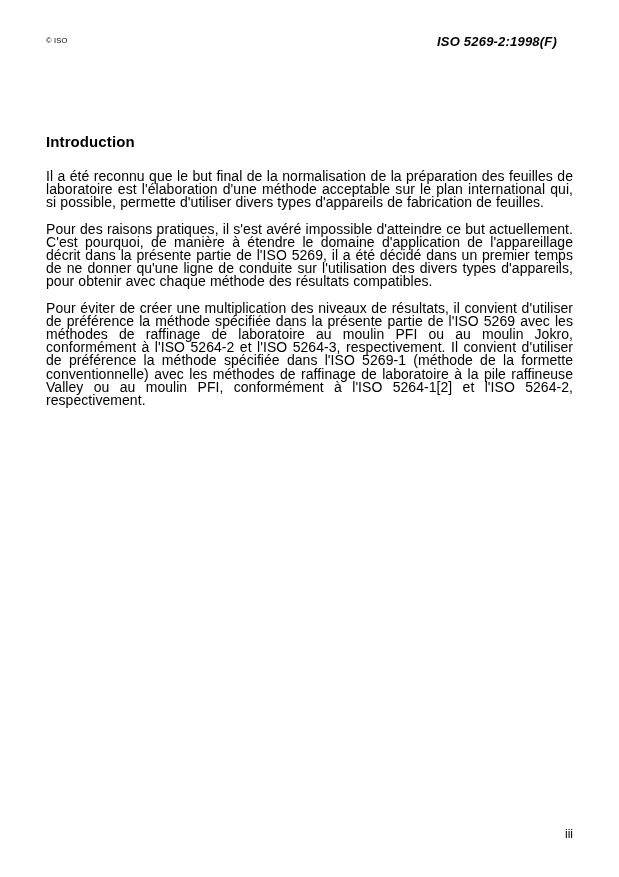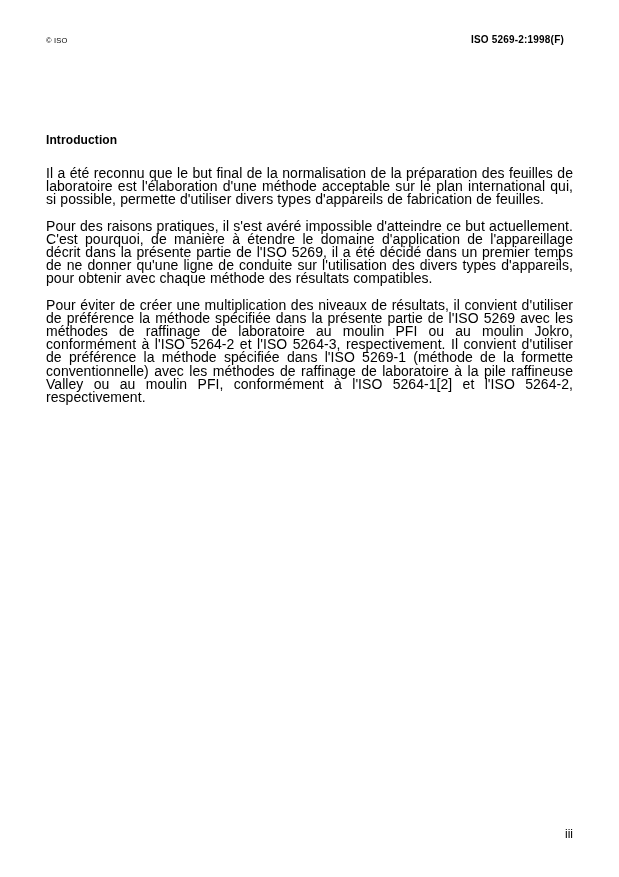--- a/index.html
+++ b/index.html
@@ -33,35 +33,36 @@
   .header-left {
     position: absolute;
     left: 0;
     top: 0;
     font-size: 7.5px;
     letter-spacing: 0.2px;
     color: #000;
   }
   .header-right {
     position: absolute;
-    right: 9px;
+    right: 16px;
     top: -2px;
-    font-size: 10px;
+    font-size: 13px;
     font-weight: bold;
     letter-spacing: 0.2px;
     color: #000;
+    font-style: italic;
   }
   .content {
     position: absolute;
     top: 133px;
     left: 46px;
     width: 527px;
   }
   h1.section-title {
-    font-size: 12px;
+    font-size: 15px;
     font-weight: bold;
     margin: 0 0 20px 0;
     letter-spacing: 0.1px;
   }
   p.para {
     font-size: 14px;
     line-height: 13.2px;
     margin: 0 0 13px 0;
     text-align: justify;
     letter-spacing: 0.05px;

